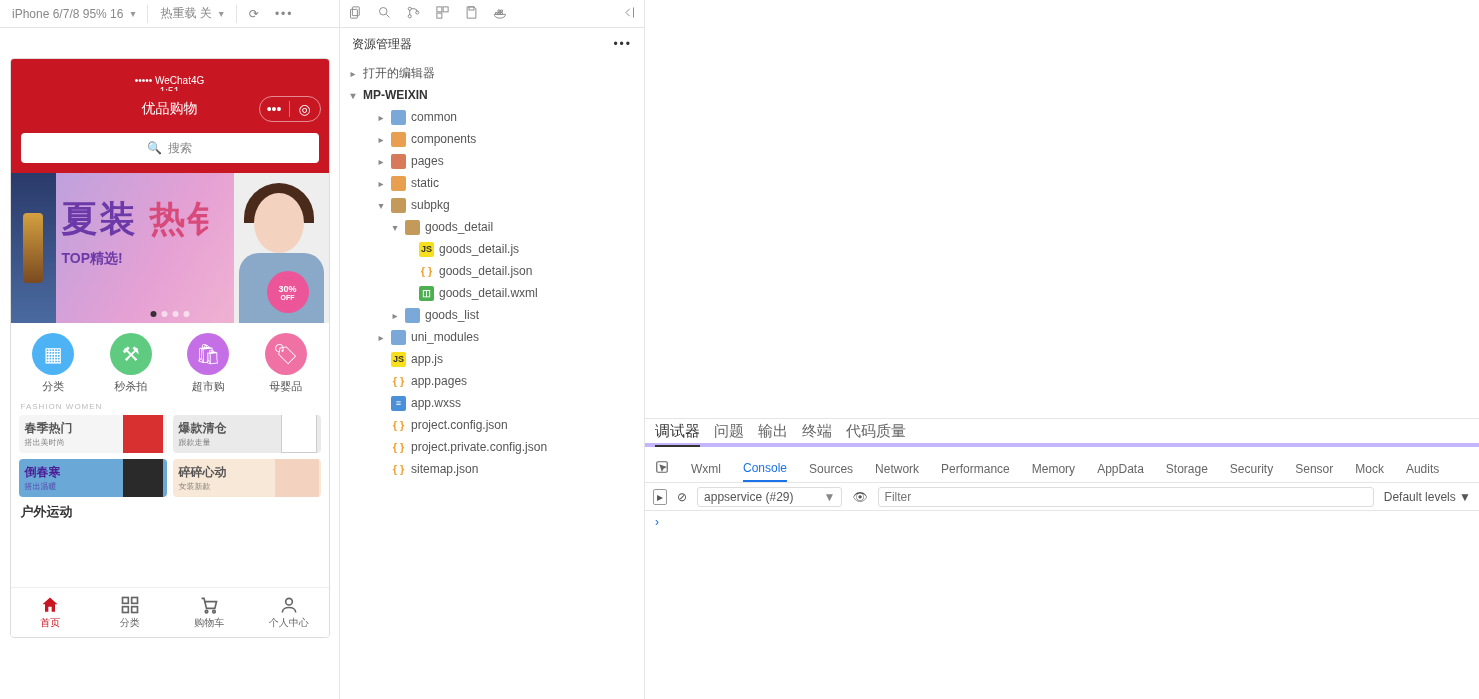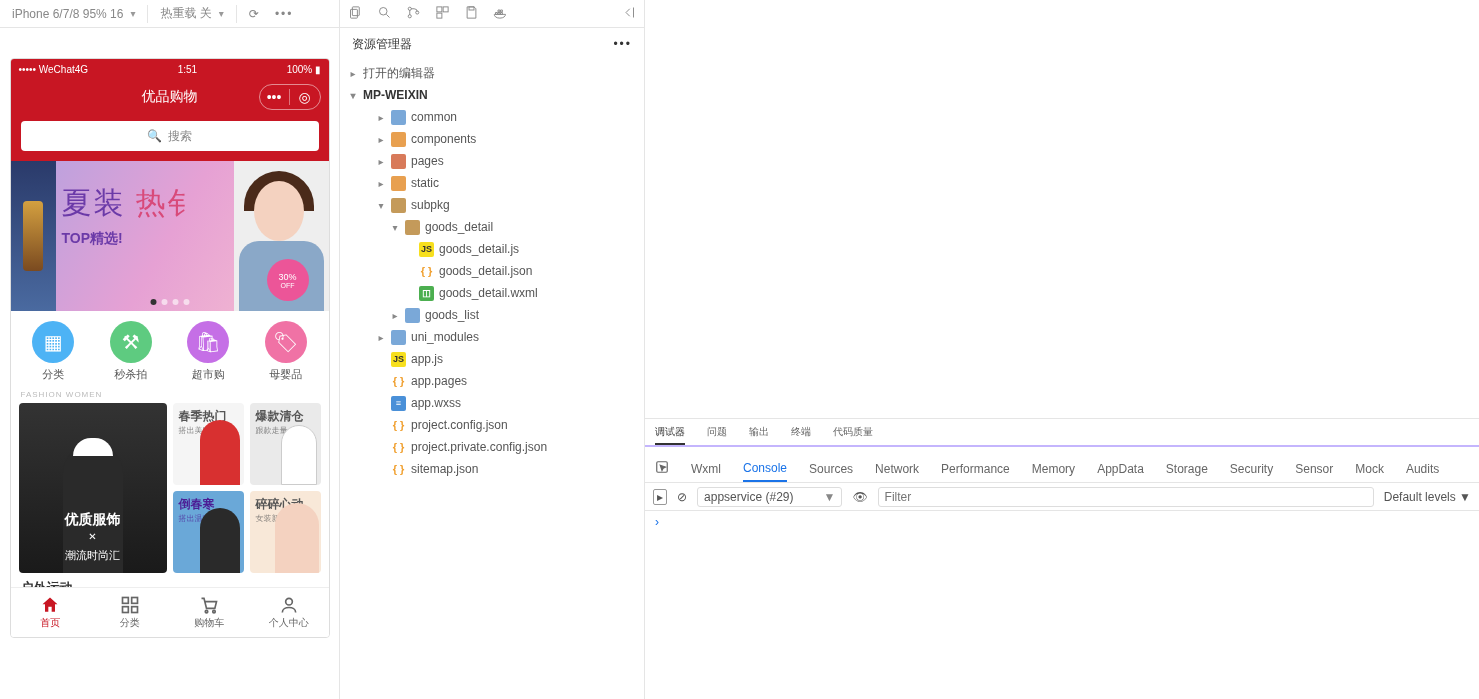--- a/index.html
+++ b/index.html
@@ -6,39 +6,39 @@
 body { width: 1479px; height: 699px; background: #fff; display: flex; overflow: hidden; font-size: 12px; color: #555; }
 
 
 .sim-col { width: 340px; height: 100%; border-right: 1px solid #e5e5e5; display: flex; flex-direction: column; }
 .sim-toolbar { height: 28px; border-bottom: 1px solid #e5e5e5; display: flex; align-items: center; padding: 0 8px; gap: 8px; color: #888; }
 .sim-tb-item { display: flex; align-items: center; gap: 4px; padding: 0 4px; }
 .sim-tb-sep { width: 1px; height: 18px; background: #e5e5e5; }
 .sim-stage { flex: 1; display: flex; align-items: flex-start; justify-content: center; padding-top: 30px; }
 
 .phone { width: 320px; height: 580px; background: #fff; border: 1px solid #ddd; border-radius: 4px; display: flex; flex-direction: column; overflow: hidden; position: relative; }
-.status-bar { height: 20px; background: #c81623; color: #fff; display: flex; align-items: center; justify-content: space-between; padding: 8px 8px; font-size: 10px; }
+.status-bar { height: 20px; background: #c81623; color: #fff; display: flex; align-items: center; justify-content: space-between; padding: 16px 8px; font-size: 10px; flex-direction: column; }
 .nav-bar { height: 36px; background: #c81623; color: #fff; display: flex; align-items: center; justify-content: center; position: relative; }
 .nav-title { font-size: 14px; font-weight: 500; }
 .nav-capsule { position: absolute; right: 8px; display: flex; align-items: center; border: 1px solid rgba(255,255,255,0.5); border-radius: 14px; height: 26px; overflow: hidden; }
 .nav-capsule span { width: 30px; display: flex; align-items: center; justify-content: center; color: #fff; font-size: 14px; }
 .nav-capsule span:first-child { border-right: 1px solid rgba(255,255,255,0.4); }
 .search-strip { background: #c81623; padding: 6px 10px 10px; }
 .search-box { background: #fff; height: 30px; border-radius: 4px; display: flex; align-items: center; justify-content: center; color: #888; gap: 6px; }
 .banner { height: 150px; background: linear-gradient(120deg, #b3a1e0 0%, #e6a1d4 50%, #f7c0d0 100%); position: relative; color: #5a2e8a; display: flex; }
 .banner-left { width: 45px; background: linear-gradient(180deg, #2a3a6a, #4a6aa0); display:flex; align-items:center; justify-content:center; }
 .banner-left .bottle { width:20px; height:70px; background: linear-gradient(180deg,#d4a040,#7a4a20); border-radius:4px; }
 .banner-mid { flex:1; padding: 22px 6px 0 6px; }
-.banner-big { font-size: 30px; font-weight: 400; color: #6b3aa8; letter-spacing: 2px; }
+.banner-big { font-size: 36px; font-weight: 700; color: #6b3aa8; letter-spacing: 2px; }
 .banner-top { font-size: 14px; font-weight: 700; color: #6b3aa8; margin-top: 6px; }
 .banner-girl { width: 95px; background: #eee; position: relative; overflow:hidden; }
 .banner-girl .face { position:absolute; top:20px; left:20px; width:50px; height:60px; background:#f4d2c0; border-radius:50%; }
 .banner-girl .hair { position:absolute; top:10px; left:10px; width:70px; height:40px; background:#4a2a1a; border-radius:40px 40px 0 0; }
 .banner-girl .jacket { position:absolute; bottom:0; left:5px; width:85px; height:70px; background:#8aa8c8; border-radius:20px 20px 0 0; }
-.banner-tag { position: absolute; right: 20px; bottom: 10px; width: 42px; height: 42px; background: #ec5598; border-radius: 50%; color: #fff; font-size: 9px; display: flex; flex-direction: column; align-items: center; justify-content: center; font-weight: 400; }
+.banner-tag { position: absolute; right: 20px; bottom: 10px; width: 42px; height: 42px; background: #ec5598; border-radius: 50%; color: #fff; font-size: 9px; display: flex; flex-direction: column; align-items: center; justify-content: center; font-weight: 700; }
 .banner-dots { position:absolute; bottom:6px; left:50%; transform:translateX(-50%); display:flex; gap:5px;}
 .banner-dots i { width:6px; height:6px; border-radius:50%; background:rgba(255,255,255,0.6); display:block;}
 .banner-dots i.on { background:#333; }
 
 .icon-row { display: flex; justify-content: space-around; padding: 10px 4px 8px; }
 .icon-cell { display: flex; flex-direction: column; align-items: center; gap: 4px; }
 .icon-circle { width: 42px; height: 42px; border-radius: 50%; display: flex; align-items: center; justify-content: center; color: #fff; font-size: 20px; }
 .ic-blue { background: #4db3f5; } .ic-green { background: #5ecb80; } .ic-purple { background: #c56fe6; } .ic-pink { background: #f072a5; }
 .icon-label { font-size: 11px; color: #555; }
 
@@ -82,21 +82,21 @@
 .fi-js { background:#f7df1e; color:#333; } 
 .fi-json { background:transparent; color:#f0a030; font-size:11px; }
 .fi-wxml { background:#4caf50; color:#fff; }
 .fi-wxss { background:#4a90d8; color:#fff; }
 .ind0{padding-left:2px}.ind2{padding-left:30px}.ind3{padding-left:44px}.ind4{padding-left:58px}
 
 
 .right-col { flex:1; display:flex; flex-direction:column; }
 .right-top { flex:1; border-bottom:1px solid #e5e5e5; }
 .right-bottom { height:280px; display:flex; flex-direction:column; }
-.dbg-tabs { height:28px; border-bottom:2px solid #c4b5fd; display:flex; align-items:center; padding:0 10px; gap:22px; font-size:10px; color:#666; }
+.dbg-tabs { height:28px; border-bottom:4px solid #c4b5fd; display:flex; align-items:center; padding:0 10px; gap:14px; font-size:15px; color:#666; }
 .dbg-tabs .t.active { color:#333; border-bottom:2px solid #333; padding-bottom:4px; margin-bottom:-6px; }
 .dev-tabs { height:28px; border-bottom:1px solid #e5e5e5; display:flex; align-items:center; padding:0 10px; gap:22px; font-size:12px; color:#666;margin-top:8px; }
 .dev-tabs .t.active { color:#1a73e8; border-bottom:2px solid #1a73e8; padding-bottom:5px; margin-bottom:-6px; }
 .dev-tabs svg { width:14px; height:14px; }
 .console-bar { height:28px; border-bottom:1px solid #e5e5e5; display:flex; align-items:center; padding:0 8px; gap:10px; font-size:12px; color:#555; }
 .console-bar .ctx { display:flex; align-items:center; gap:30px; padding: 2px 6px; border:1px solid #ddd; border-radius:3px; }
 .console-bar input { border:1px solid #ddd; height:20px; padding:0 6px; font-size:12px; flex:1; min-width:260px; border-radius:3px; outline:none; }
 .console-bar .levels { color:#555; }
 .console-body { flex:1; padding:4px 10px; color:#1a73e8; font-family: Menlo, Consolas, monospace; font-size:12px; }
 
@@ -172,30 +172,20 @@
             <div class="icon-circle ic-purple">🛍</div>
             <span class="icon-label">超市购</span>
           </div>
         <div class="icon-cell">
             <div class="icon-circle ic-pink">🏷</div>
             <span class="icon-label">母婴品</span>
           </div>
       </div>
       <div class="section-sub">FASHION WOMEN</div>
       <div class="grid3">
-        <div class="card card-big">
-          <div class="person">
-              <div class="cap"></div>
-            </div>
-          <div class="ov">
-              <div class="ov-t">优质服饰</div>
-              <div class="ov-s">✕</div>
-              <div class="ov-b">潮流时尚汇</div>
-            </div>
-        </div>
         <div class="card-right">
           <div style="display:flex; gap:6px; flex:1">
             <div class="card-sm c1">
                 <div class="card-t">春季热门</div>
                 <div class="card-s">搭出美时尚</div>
                 <div class="model"></div>
               </div>
             <div class="card-sm c2">
                 <div class="card-t">爆款清仓</div>
                 <div class="card-s">跟款走量</div>

